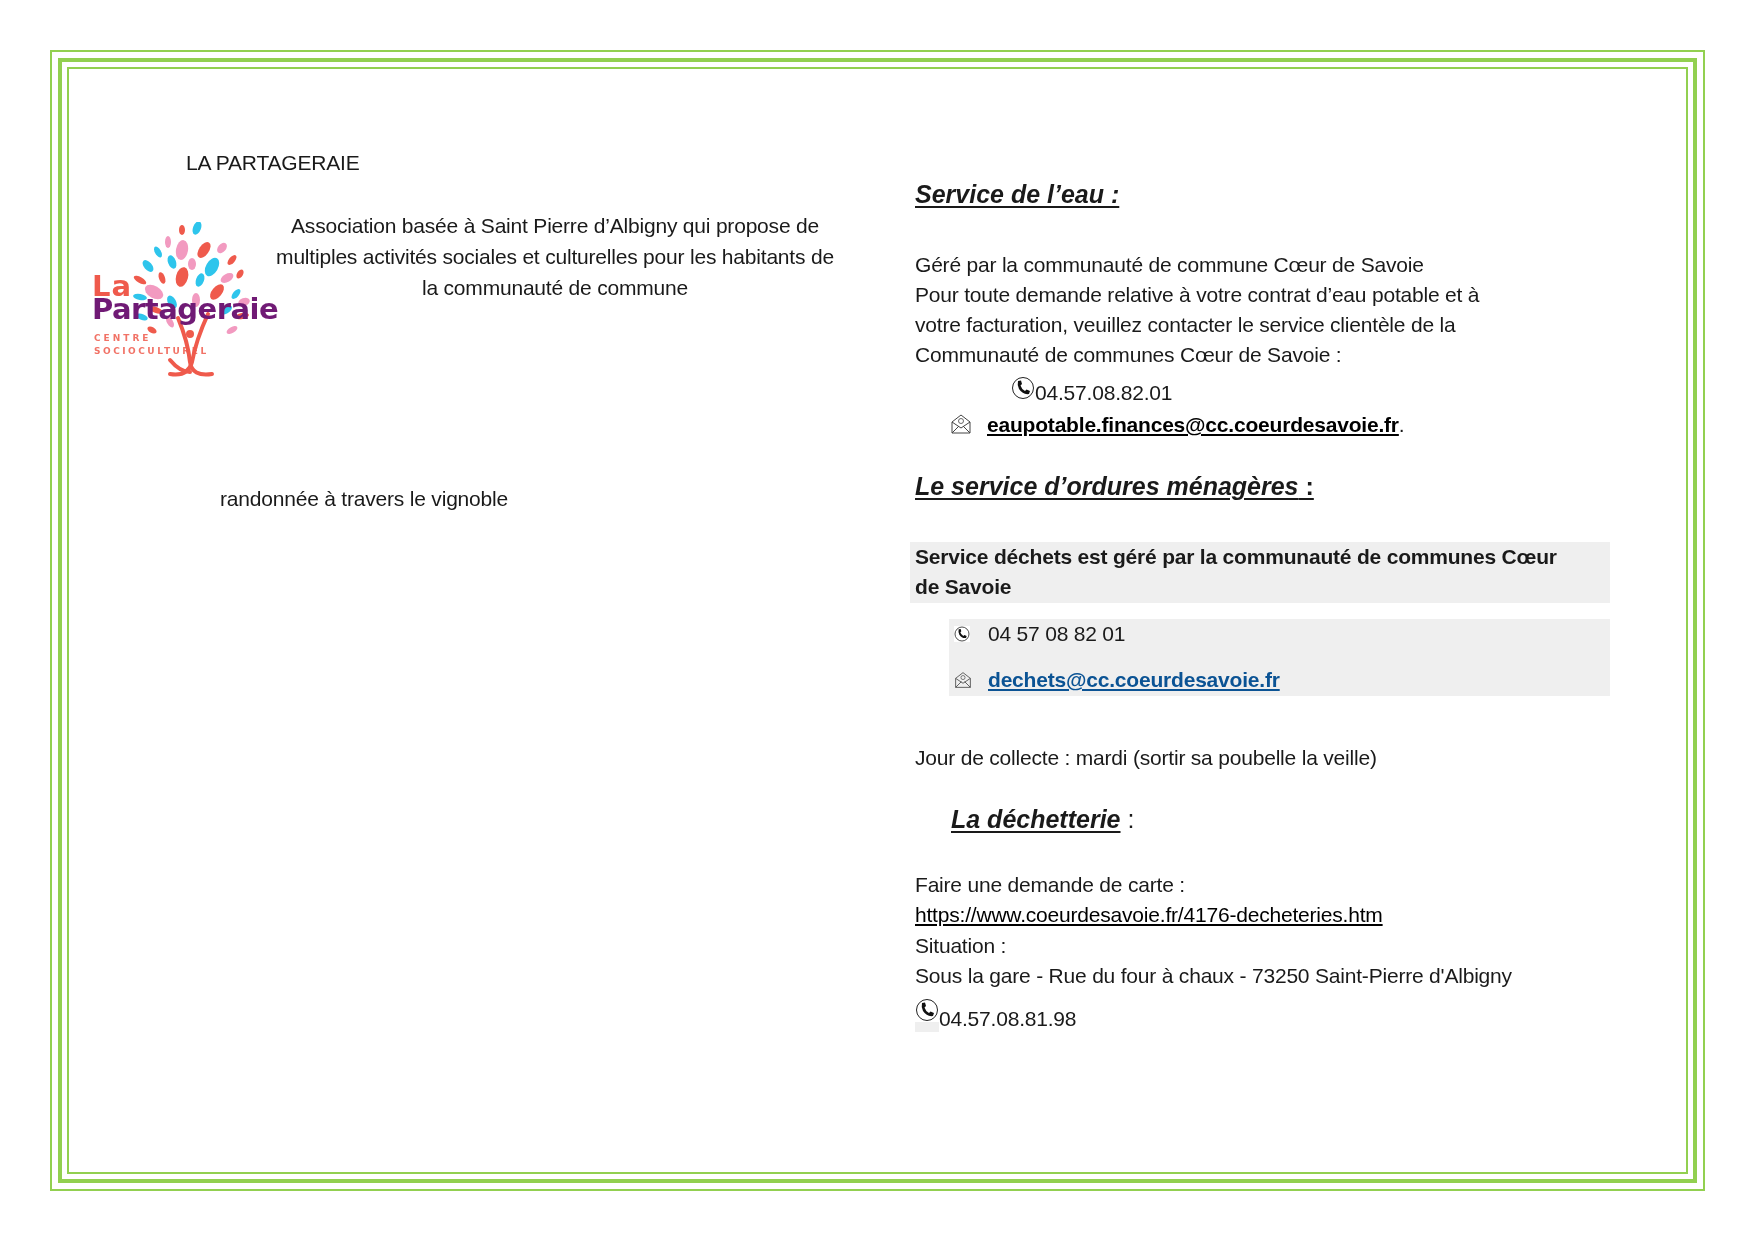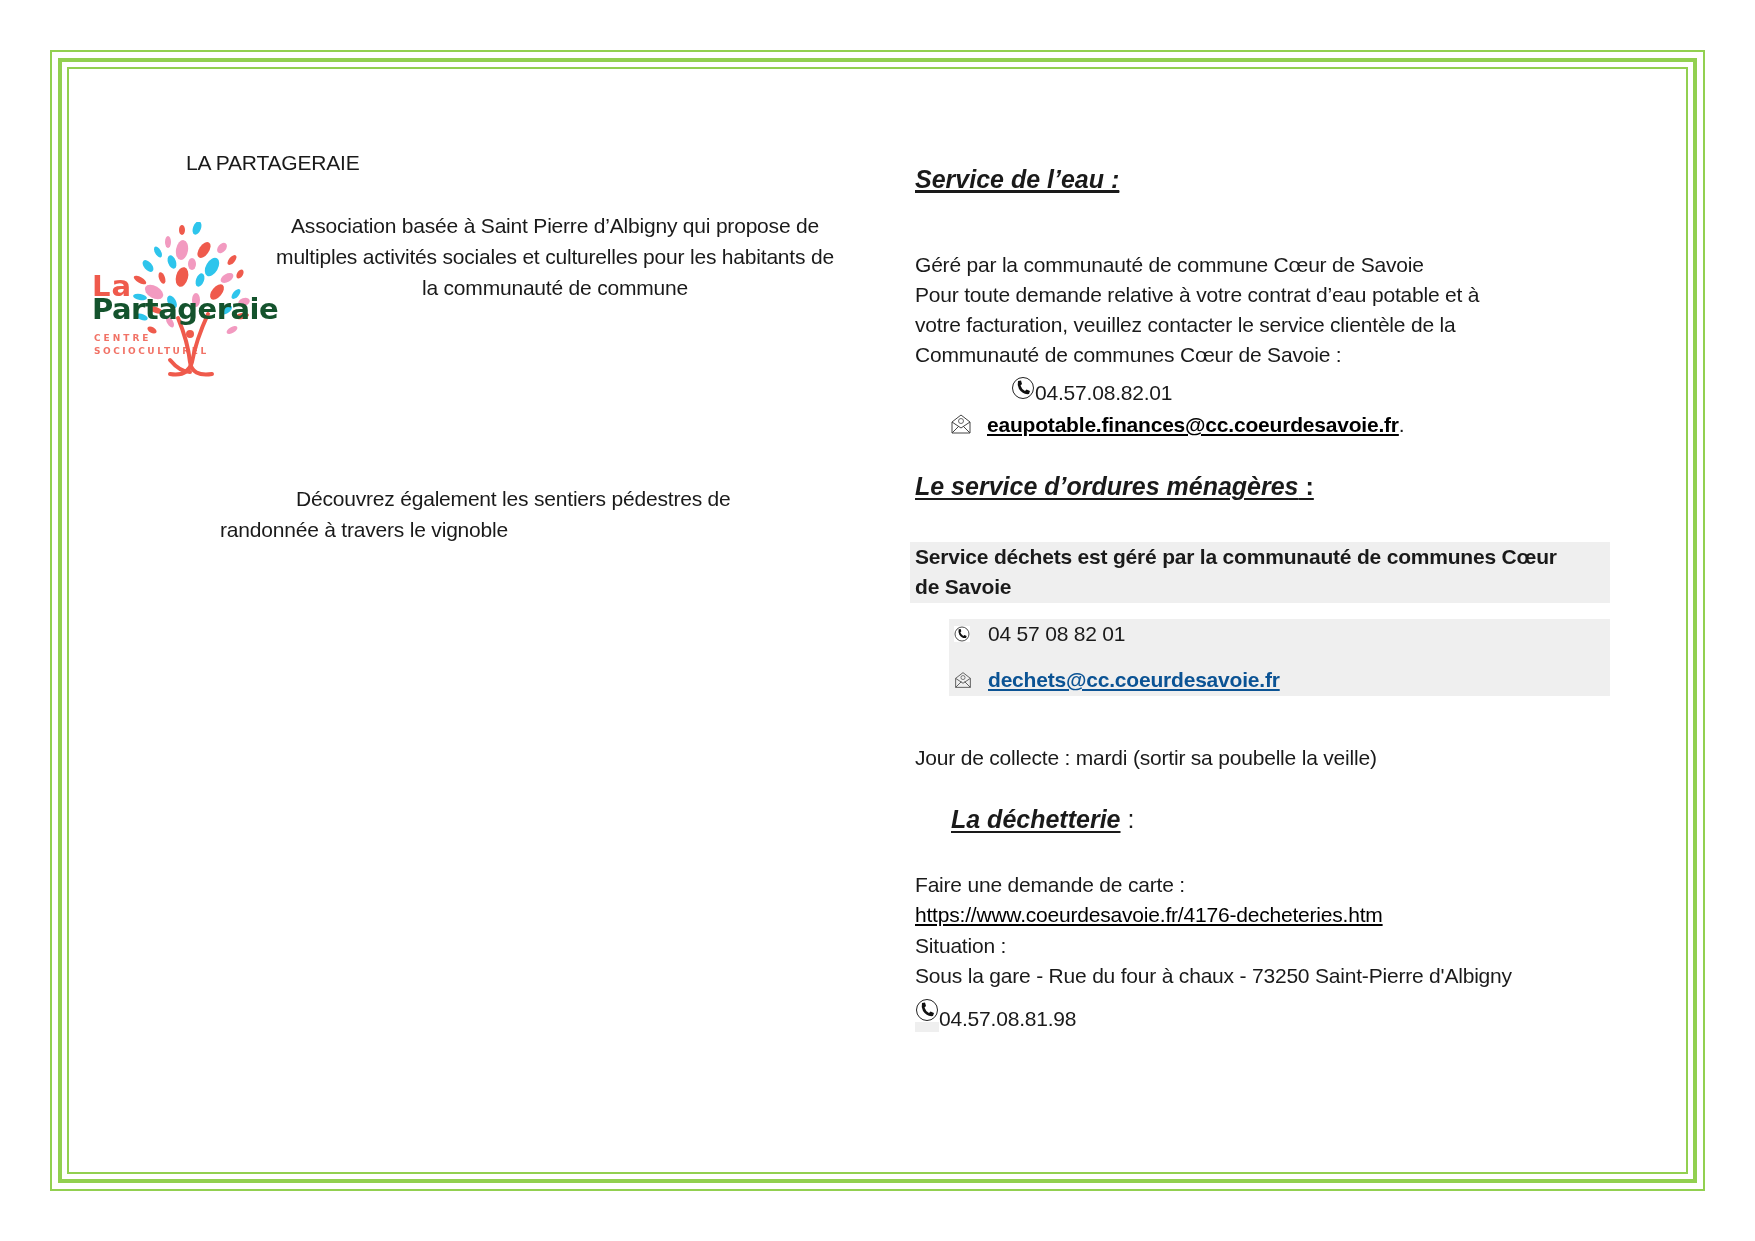--- a/index.html
+++ b/index.html
@@ -77,33 +77,32 @@
     </g>
     <g fill="none" stroke="#ef5a4c" stroke-width="4" stroke-linecap="round">
       <path d="M86 96 Q96 120 98 140 Q100 155 120 152"></path>
       <path d="M116 92 Q104 118 100 140 Q96 155 78 152"></path>
       <path d="M78 138 Q88 150 98 150"></path>
     </g>
     <circle cx="98" cy="112" r="4" fill="#ef5a4c"></circle>
     <text x="2" y="64" font-family="DejaVu Sans, sans-serif" font-size="0" fill="#ef5a4c"></text>
   </svg>
   <div style="position:absolute;left:0;top:36px;font:bold 29px 'DejaVu Sans',sans-serif;color:#ef5a4c;letter-spacing:1px;margin-top:11px;">La</div>
-  <div style="position:absolute;left:0;top:70px;font:bold 29px 'DejaVu Sans',sans-serif;color:#14532d;letter-spacing:-0.5px;">Partageraie</div>
+  <div style="position:absolute;left:0;top:70px;font:bold 29px 'DejaVu Sans',sans-serif;color:#701a75;letter-spacing:-0.5px;">Partageraie</div>
   <div style="position:absolute;left:2px;top:111px;font:bold 9px 'DejaVu Sans',sans-serif;color:#ef5a4c;letter-spacing:3px;opacity:0.85;">CENTRE</div>
   <div style="position:absolute;left:2px;top:124px;font:bold 9px 'DejaVu Sans',sans-serif;color:#ef5a4c;letter-spacing:2.5px;opacity:0.85;">SOCIOCULTUREL</div>
 </div>
 
 <div class="txt assoc">Association basée à Saint Pierre d’Albigny qui propose de multiples activités sociales et culturelles pour les habitants de la communauté de commune</div>
 
 <div class="txt decouvrez">
-  <span class="l1">Découvrez également les sentiers pédestres de</span>
   <span>randonnée à travers le vignoble</span>
 </div>
 
-<div class="h-sec rcol" style="top:165px;text-decoration:underline;">
+<div class="h-sec rcol" style="top:180px;">
   <span class="u">Service de l’eau :</span>
 </div>
 <div class="txt rcol" style="top:250px;">Géré par la communauté de commune Cœur de Savoie</div>
 <div class="txt rcol" style="top:280px;">Pour toute demande relative à votre contrat d’eau potable et à</div>
 <div class="txt rcol" style="top:310px;">votre facturation, veuillez contacter le service clientèle de la</div>
 <div class="txt rcol" style="top:340px;">Communauté de communes Cœur de Savoie :</div>
 
 <div class="txt" style="left:1011px; top:378px;">
   <svg class="icon" width="24" height="24" viewBox="0 0 24 24" style="vertical-align:top;margin-top:-2px;">
     <circle cx="12" cy="12" r="10.5" fill="none" stroke="#222" stroke-width="1"></circle>

